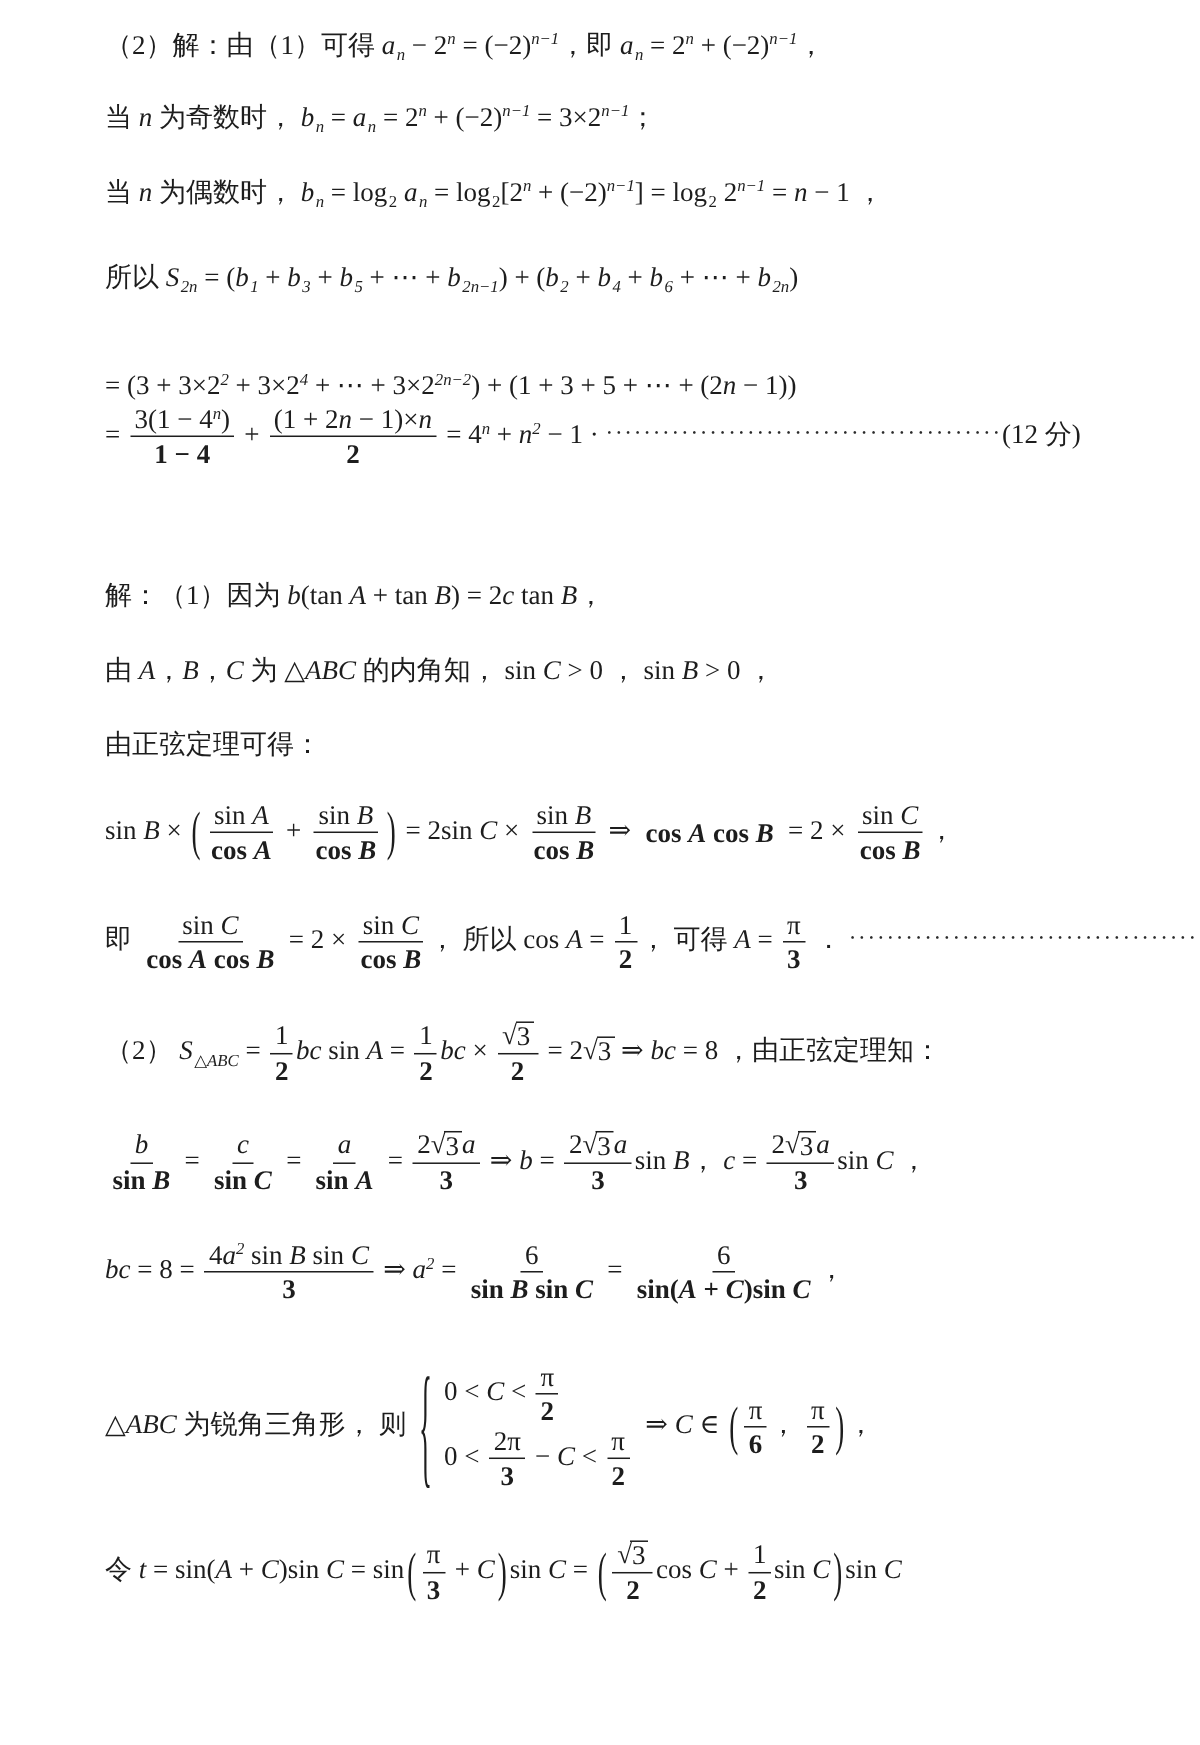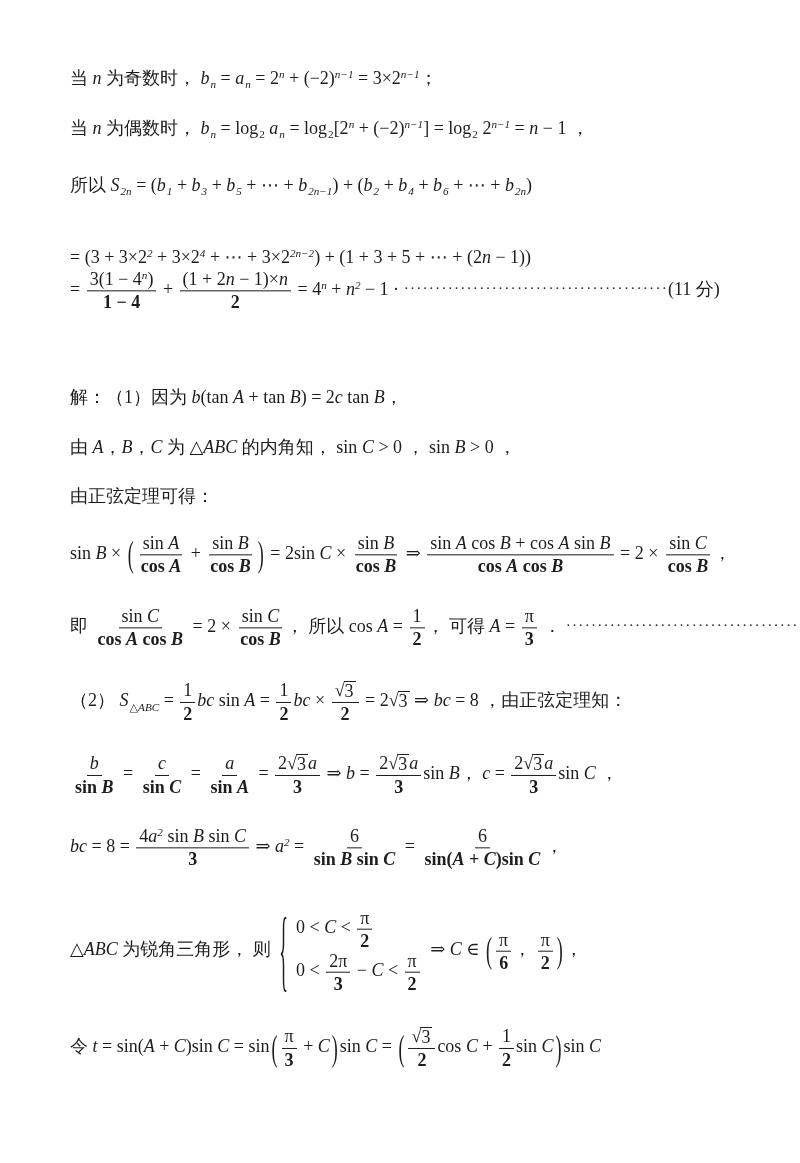--- a/index.html
+++ b/index.html
@@ -33,49 +33,49 @@
   .cases{display:inline-flex;align-items:center;vertical-align:middle;margin:0 4px;}
   .cbrace{display:inline-block;transform:scaleY(5.0);margin-right:8px;font-weight:300;}
   .crows{display:inline-flex;flex-direction:column;}
   .crow{white-space:nowrap;}
   .dots{font-size:0.85em;letter-spacing:1.2px;vertical-align:0.12em;color:#2a2a2a;}
 </style>
 </head>
 <body>
 
 <div class="page">
+    <div class="line" style="left: 70px; top: 30px;"><span>（2）解：由（1）可得 </span><span class="var">a</span><sub>n</sub><span> − 2</span><sup>n</sup><span> = (−2)</span><sup>n−1</sup><span>，即 </span><span class="var">a</span><sub>n</sub><span> = 2</span><sup>n</sup><span> + (−2)</span><sup>n−1</sup><span>，</span></div>
     <div class="line" style="left: 70px; top: 78px;"><span>当 </span><span class="var">n</span><span> 为奇数时， </span><span class="var">b</span><sub>n</sub><span> = </span><span class="var">a</span><sub>n</sub><span> = 2</span><sup>n</sup><span> + (−2)</span><sup>n−1</sup><span> = 3×2</span><sup>n−1</sup><span>；</span></div>
     <div class="line" style="left: 70px; top: 128px;"><span>当 </span><span class="var">n</span><span> 为偶数时， </span><span class="var">b</span><sub>n</sub><span> = log</span><sub class="up">2</sub><span> </span><span class="var">a</span><sub>n</sub><span> = log</span><sub class="up">2</sub><span>[2</span><sup>n</sup><span> + (−2)</span><sup>n−1</sup><span>] = log</span><sub class="up">2</sub><span> 2</span><sup>n−1</sup><span> = </span><span class="var">n</span><span> − 1 ，</span></div>
     <div class="line" style="left: 70px; top: 185px;"><span>所以 </span><span class="var">S</span><sub>2n</sub><span> = (</span><span class="var">b</span><sub>1</sub><span> + </span><span class="var">b</span><sub>3</sub><span> + </span><span class="var">b</span><sub>5</sub><span> + ⋯ + </span><span class="var">b</span><sub>2n−1</sub><span>) + (</span><span class="var">b</span><sub>2</sub><span> + </span><span class="var">b</span><sub>4</sub><span> + </span><span class="var">b</span><sub>6</sub><span> + ⋯ + </span><span class="var">b</span><sub>2n</sub><span>)</span></div>
     <div class="line" style="left: 70px; top: 233px; margin-top: 24px;"><span>= (3 + 3×2</span><sup>2</sup><span> + 3×2</span><sup>4</sup><span> + ⋯ + 3×2</span><sup>2n−2</sup><span>) + (1 + 3 + 5 + ⋯ + (2</span><span class="var">n</span><span> − 1))</span></div>
     <div class="line" style="left: 70px; top: 291px;"><span>= </span><span class="frac">
         <span class="num"><span>3(1 − 4</span><sup>n</sup><span>)</span></span>
         <span class="den"><span>1 − 4</span></span>
       </span><span> + </span><span class="frac">
         <span class="num"><span>(1 + 2</span><span class="var">n</span><span> − 1)×</span><span class="var">n</span></span>
         <span class="den"><span>2</span></span>
-      </span><span> = 4</span><sup>n</sup><span> + </span><span class="var">n</span><sup>2</sup><span> − 1 ·  </span><span class="dots">··········································</span><span>(11 分)</span></div>
+      </span><span> = 4</span><sup>n</sup><span> + </span><span class="var">n</span><sup>2</sup><span> − 1 ·  </span><span class="dots">··········································</span><span>(12 分)</span></div>
     <div class="line" style="left: 70px; top: 397px;"><span>解：（1）因为 </span><span class="var">b</span><span>(tan </span><span class="var">A</span><span> + tan </span><span class="var">B</span><span>) = 2</span><span class="var">c</span><span> tan </span><span class="var">B</span><span>，</span></div>
     <div class="line" style="left: 70px; top: 447px;"><span>由 </span><span class="var">A</span><span>，</span><span class="var">B</span><span>，</span><span class="var">C</span><span> 为 △</span><span class="var">ABC</span><span> 的内角知， sin </span><span class="var">C</span><span> &gt; 0 ， sin </span><span class="var">B</span><span> &gt; 0 ，</span></div>
     <div class="line" style="left: 70px; top: 496px;"><span>由正弦定理可得：</span></div>
     <div class="line" style="left: 70px; top: 555px;"><span>sin </span><span class="var">B</span><span> × </span><span class="bp">
         <span class="stretch">(</span>
         <span class="bpc"><span class="frac">
             <span class="num"><span>sin </span><span class="var">A</span></span>
             <span class="den"><span>cos </span><span class="var">A</span></span>
           </span><span> + </span><span class="frac">
             <span class="num"><span>sin </span><span class="var">B</span></span>
             <span class="den"><span>cos </span><span class="var">B</span></span>
           </span></span>
         <span class="stretch">)</span>
       </span><span> = 2sin </span><span class="var">C</span><span> × </span><span class="frac">
         <span class="num"><span>sin </span><span class="var">B</span></span>
         <span class="den"><span>cos </span><span class="var">B</span></span>
       </span><span> ⇒ </span><span class="frac">
-        <span class="num"><span>sin </span><span class="var">A</span><span> cos </span><span class="var">B</span><span> + cos </span><span class="var">A</span><span> sin </span><span class="var">B</span></span>
         <span class="den"><span>cos </span><span class="var">A</span><span> cos </span><span class="var">B</span></span>
       </span><span> = 2 × </span><span class="frac">
         <span class="num"><span>sin </span><span class="var">C</span></span>
         <span class="den"><span>cos </span><span class="var">B</span></span>
       </span><span>，</span></div>
     <div class="line" style="left: 70px; top: 628px;"><span>即 </span><span class="frac">
         <span class="num"><span>sin </span><span class="var">C</span></span>
         <span class="den"><span>cos </span><span class="var">A</span><span> cos </span><span class="var">B</span></span>
       </span><span> = 2 × </span><span class="frac">
         <span class="num"><span>sin </span><span class="var">C</span></span>

